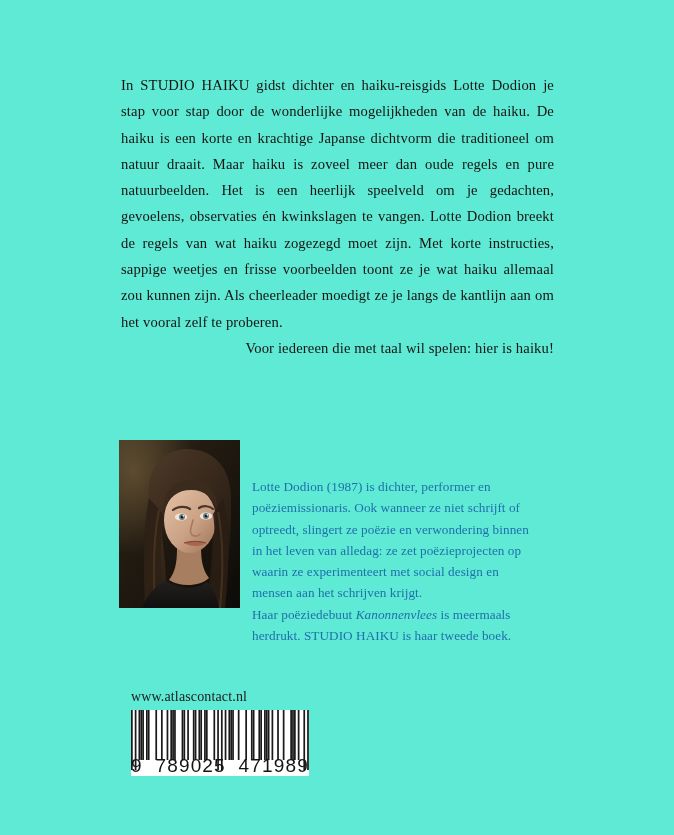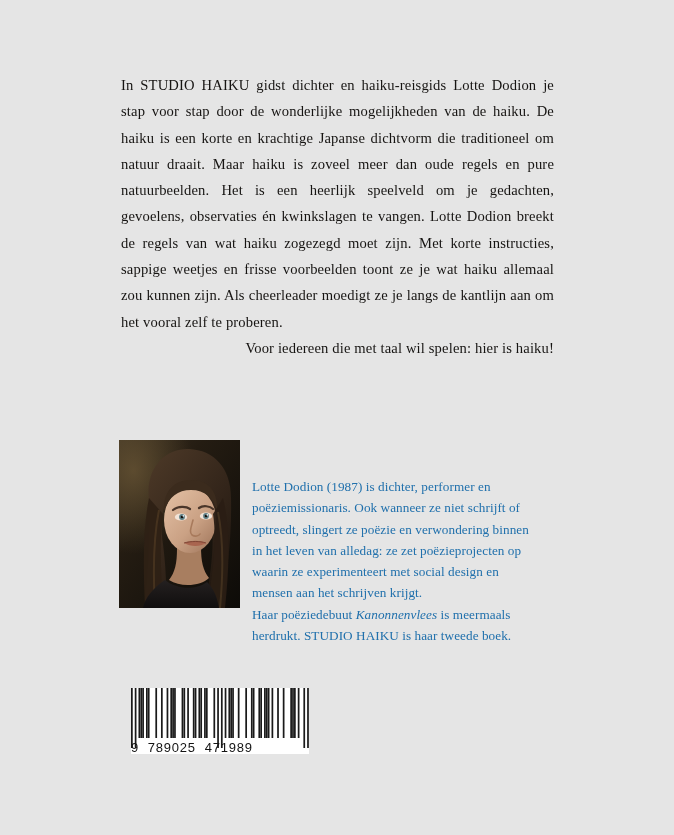--- a/index.html
+++ b/index.html
@@ -12,21 +12,21 @@
     height: 835px;
     position: relative;
     overflow: hidden;
     font-family: "Liberation Serif", "DejaVu Serif", serif;
     -webkit-font-smoothing: antialiased;
   }
 
   .cover {
     position: absolute;
     inset: 0;
-    background: #e5e5e5;
+    background: #5eead4;
   }
 
   
   .blurb {
     position: absolute;
     left: 121px;
     top: 72px;
     width: 433px;
     font-family: "Liberation Serif", "DejaVu Serif", serif;
     font-size: 14.6px;
@@ -101,21 +101,21 @@
     position: relative;
     width: 178px;
   }
   .barcode-wrap svg { display: block; }
   .barcode-digits {
     position: absolute;
     left: 0;
     bottom: -1px;
     width: 178px;
     font-family: "Liberation Sans", "DejaVu Sans", sans-serif;
-    font-size: 13px;
+    font-size: 19px;
     color: #141414;
     letter-spacing: 0.06em;
     white-space: pre;
   }
 </style>
 </head>
 <body>
 
 <div class="cover">
 
@@ -191,20 +191,21 @@
       </svg>
     </div>
 
     <div class="author-bio">
       <p>Lotte Dodion (1987) is dichter, performer en poëziemissionaris. Ook wanneer ze niet schrijft of optreedt, slingert ze poëzie en verwondering binnen in het leven van alledag: ze zet poëzieprojecten op waarin ze experimenteert met social design en mensen aan het schrijven krijgt.</p>
       <p><span>Haar poëziedebuut </span><em>Kanonnenvlees</em><span> is meermaals herdrukt. STUDIO HAIKU is haar tweede boek.</span></p>
     </div>
   </div>
 
   <div class="footer">
+    <div class="site-url">www.atlascontact.nl</div>
 
     <div class="barcode-wrap">
       <svg width="178" height="66" viewBox="0 0 178 66" aria-hidden="true">
         <rect x="0" y="0" width="178" height="66" fill="#ffffff"></rect>
         <g fill="#1a1a1a" id="bars">
             <rect x="0.00" y="0" width="1.72" height="60"></rect>
             <rect x="3.75" y="0" width="1.72" height="60"></rect>
             <rect x="7.49" y="0" width="1.72" height="50"></rect>
             <rect x="9.37" y="0" width="1.72" height="50"></rect>
             <rect x="11.24" y="0" width="1.72" height="50"></rect>

